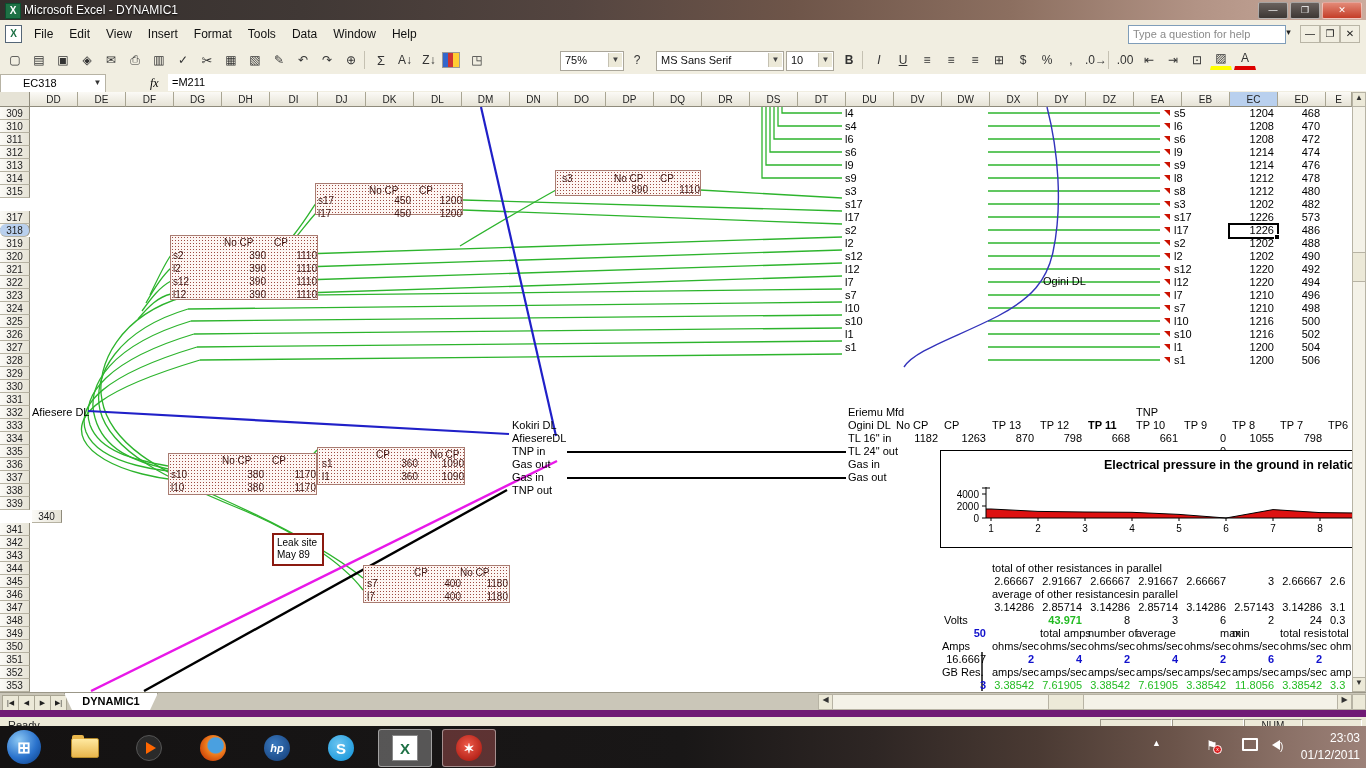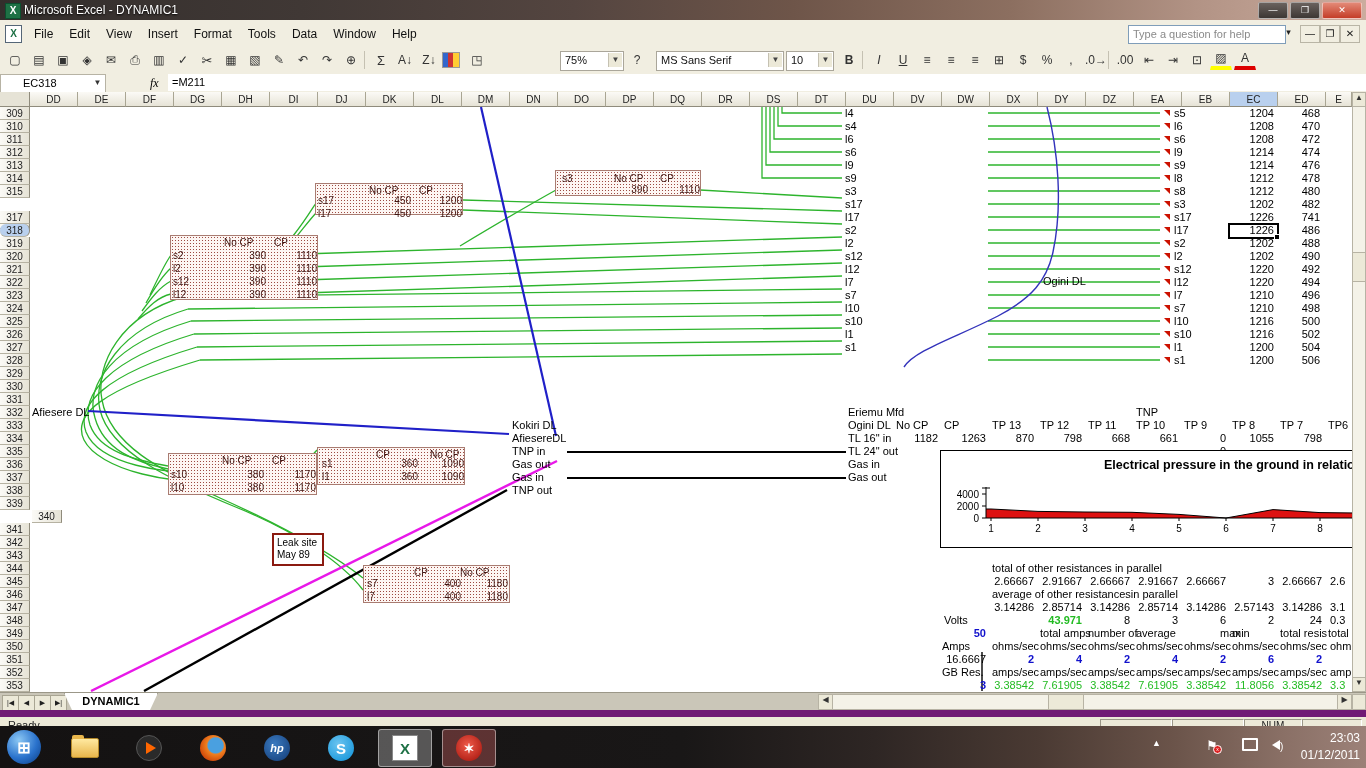--- a/index.html
+++ b/index.html
@@ -368,21 +368,21 @@
       <div class="cell" style="position: absolute; left: 1174px; top: 185px; width: 40px;">s8</div>
       <div class="cell r" style="position: absolute; left: 1230px; top: 185px; width: 44px;">1212</div>
       <div class="cell r" style="position: absolute; left: 1278px; top: 185px; width: 42px;">480</div>
       <div class="flag" style="position: absolute; left: 1164px; top: 201px;"></div>
       <div class="cell" style="position: absolute; left: 1174px; top: 198px; width: 40px;">s3</div>
       <div class="cell r" style="position: absolute; left: 1230px; top: 198px; width: 44px;">1202</div>
       <div class="cell r" style="position: absolute; left: 1278px; top: 198px; width: 42px;">482</div>
       <div class="flag" style="position: absolute; left: 1164px; top: 214px;"></div>
       <div class="cell" style="position: absolute; left: 1174px; top: 211px; width: 40px;">s17</div>
       <div class="cell r" style="position: absolute; left: 1230px; top: 211px; width: 44px;">1226</div>
-      <div class="cell r" style="position: absolute; left: 1278px; top: 211px; width: 42px;">741</div>
+      <div class="cell r" style="position: absolute; left: 1278px; top: 211px; width: 42px;">573</div>
       <div class="flag" style="position: absolute; left: 1164px; top: 227px;"></div>
       <div class="cell" style="position: absolute; left: 1174px; top: 224px; width: 40px;">l17</div>
       <div class="cell r" style="position: absolute; left: 1230px; top: 224px; width: 44px;">1226</div>
       <div class="cell r" style="position: absolute; left: 1278px; top: 224px; width: 42px;">486</div>
       <div id="selbox" style="position: absolute; left: 1228px; top: 223px; width: 47px; height: 12px;">
         <div class="hndl"></div>
       </div>
       <div class="flag" style="position: absolute; left: 1164px; top: 240px;"></div>
       <div class="cell" style="position: absolute; left: 1174px; top: 237px; width: 40px;">s2</div>
       <div class="cell r" style="position: absolute; left: 1230px; top: 237px; width: 44px;">1202</div>
@@ -431,21 +431,21 @@
       <div class="cell" style="position: absolute; left: 512px; top: 471px;">Gas in</div>
       <div class="cell" style="position: absolute; left: 512px; top: 484px;">TNP out</div>
       <div class="cell" style="position: absolute; left: 1043px; top: 275px;">Ogini DL</div>
       <div class="cell" style="position: absolute; left: 848px; top: 406px;">Eriemu Mfd</div>
       <div class="cell" style="position: absolute; left: 1136px; top: 406px;">TNP</div>
       <div class="cell" style="position: absolute; left: 848px; top: 419px;">Ogini DL</div>
       <div class="cell" style="position: absolute; left: 896px; top: 419px;">No CP</div>
       <div class="cell" style="position: absolute; left: 944px; top: 419px;">CP</div>
       <div class="cell" style="position: absolute; left: 992px; top: 419px;">TP 13</div>
       <div class="cell" style="position: absolute; left: 1040px; top: 419px;">TP 12</div>
-      <div class="cell" style="position: absolute; left: 1088px; top: 419px;">TP 11</div>
+      <div class="cell" style="position: absolute; left: 1088px; top: 419px; font-weight: bold;">TP 11</div>
       <div class="cell" style="position: absolute; left: 1136px; top: 419px;">TP 10</div>
       <div class="cell" style="position: absolute; left: 1184px; top: 419px;">TP 9</div>
       <div class="cell" style="position: absolute; left: 1232px; top: 419px;">TP 8</div>
       <div class="cell" style="position: absolute; left: 1280px; top: 419px;">TP 7</div>
       <div class="cell" style="position: absolute; left: 1328px; top: 419px;">TP6</div>
       <div class="cell" style="position: absolute; left: 848px; top: 432px;">TL 16" in</div>
       <div class="cell r" style="position: absolute; left: 894px; top: 432px; width: 44px;">1182</div>
       <div class="cell r" style="position: absolute; left: 942px; top: 432px; width: 44px;">1263</div>
       <div class="cell r" style="position: absolute; left: 990px; top: 432px; width: 44px;">870</div>
       <div class="cell r" style="position: absolute; left: 1038px; top: 432px; width: 44px;">798</div>

